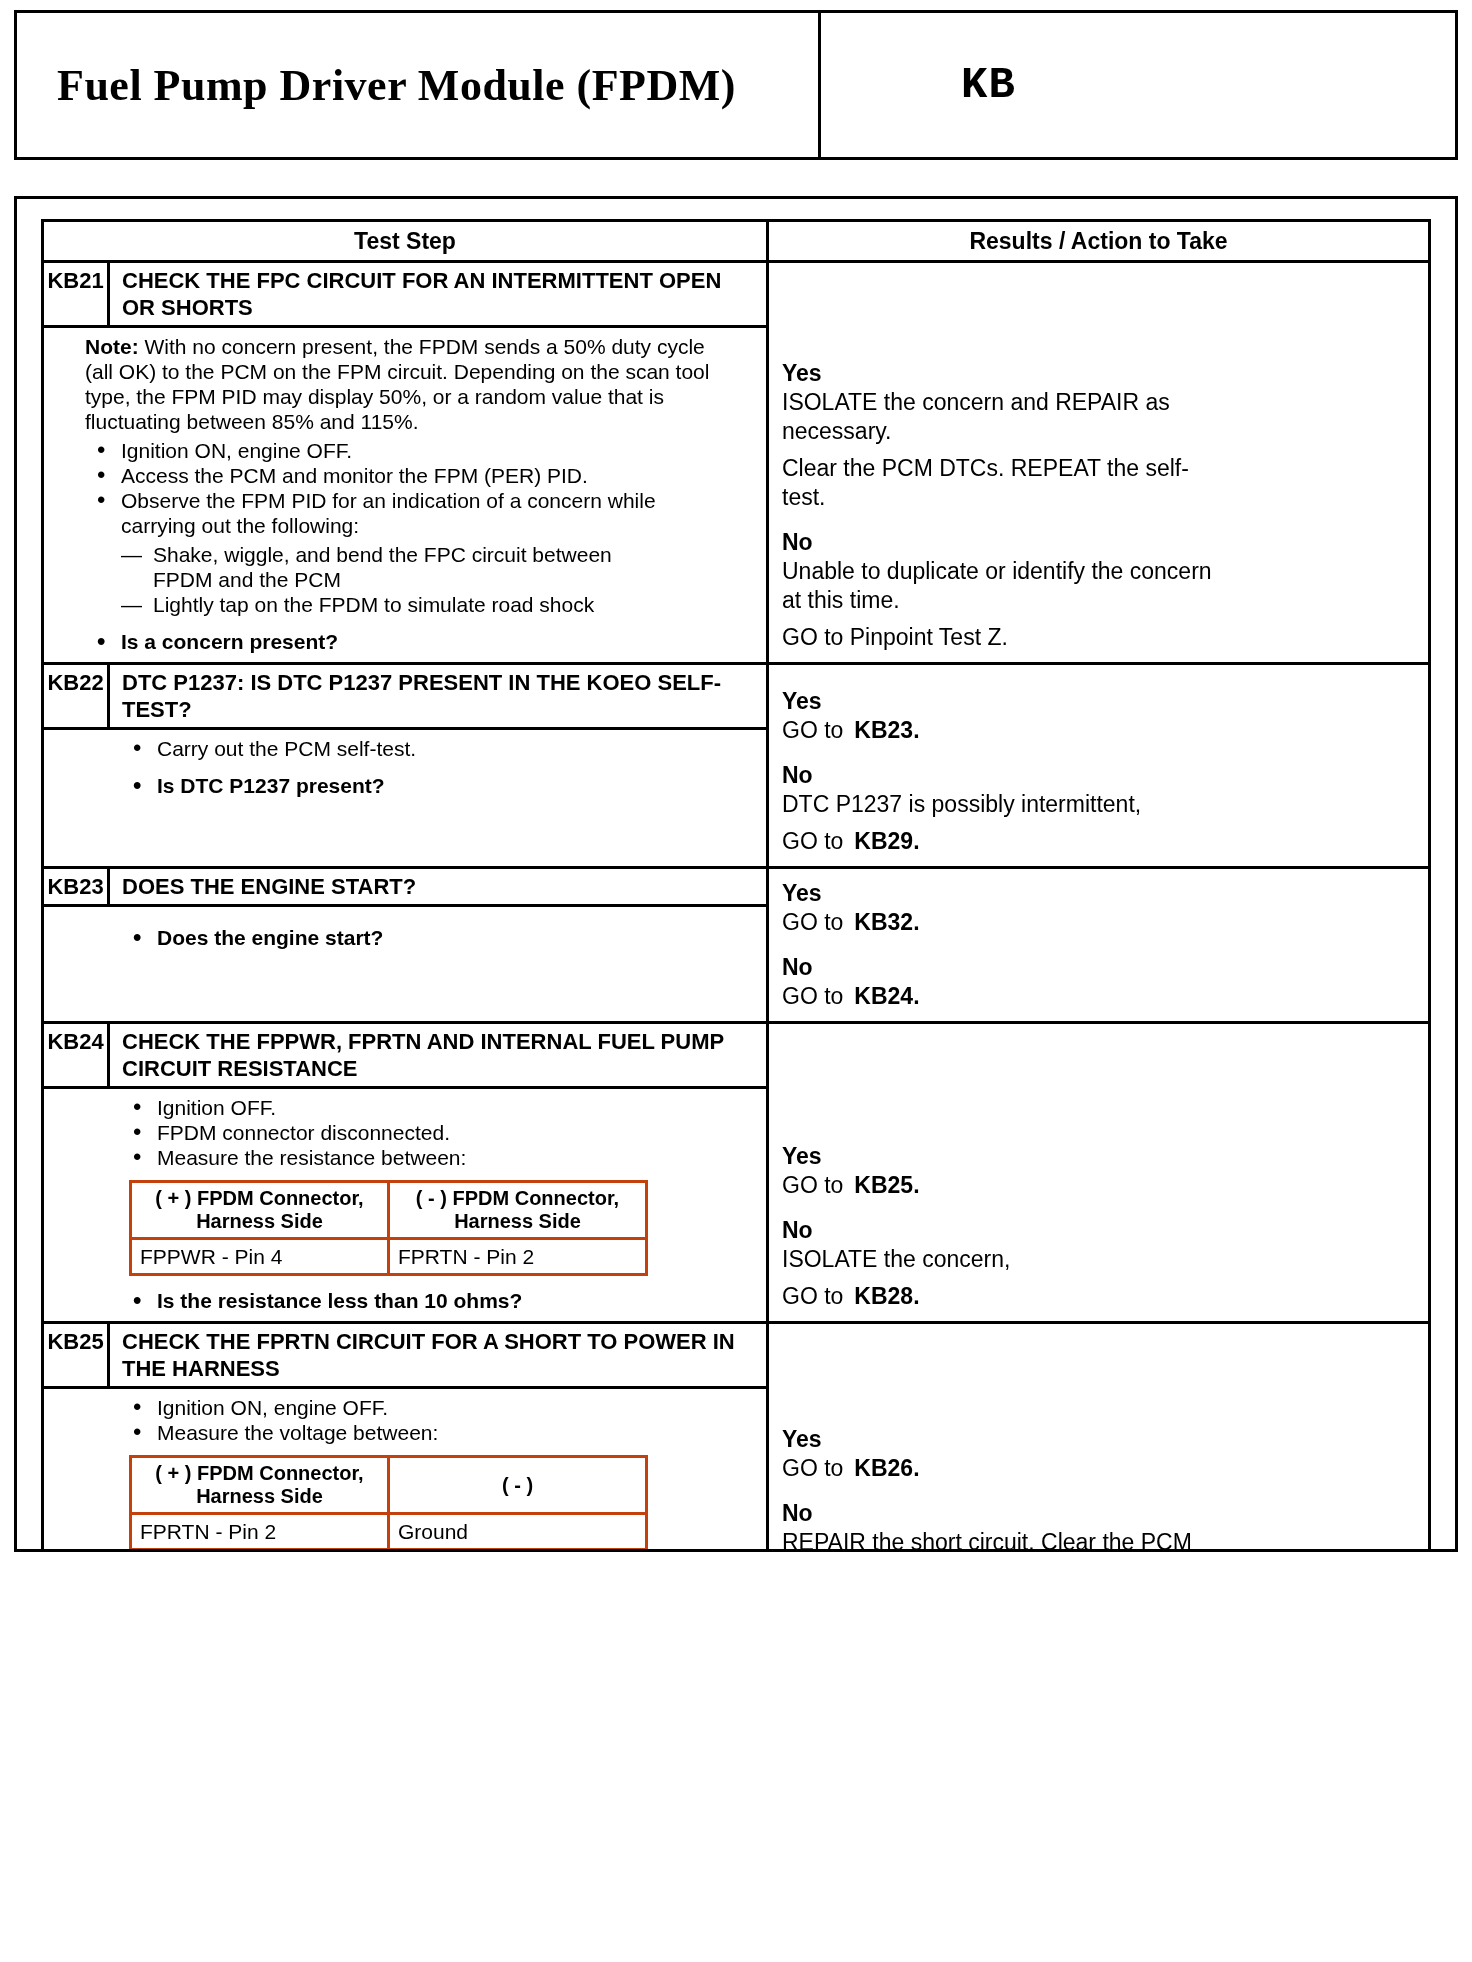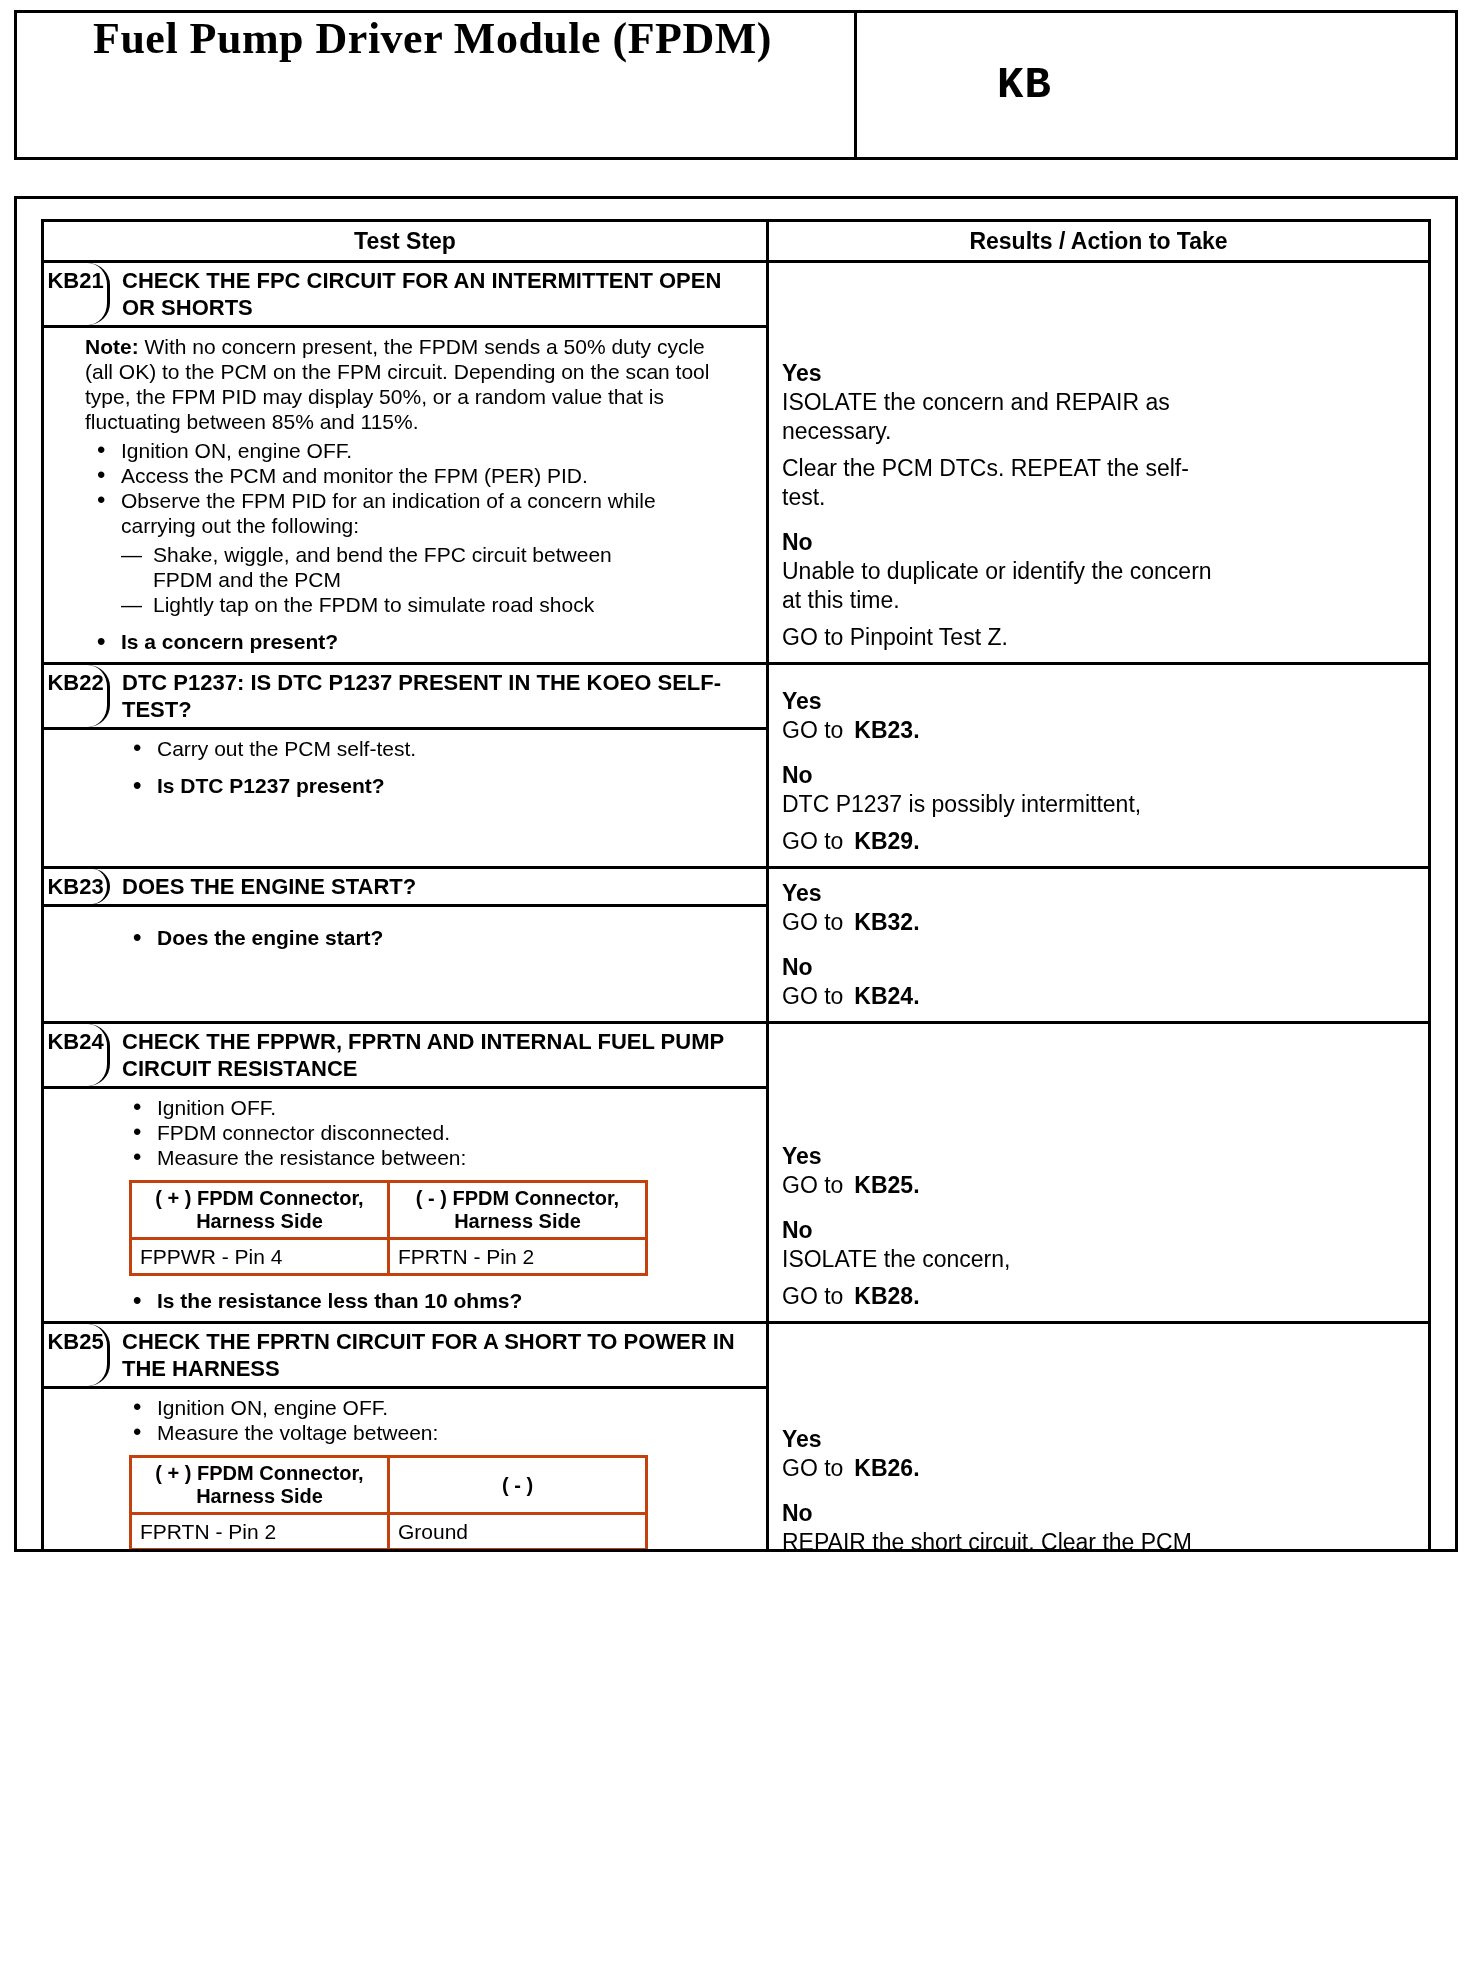--- a/index.html
+++ b/index.html
@@ -3,43 +3,43 @@
 <meta charset="utf-8">
 <style>
   * { box-sizing: border-box; margin: 0; padding: 0; }
   html, body { background: #ffffff; }
   body { font-family: "Liberation Sans", sans-serif; color: #000; }
   .page { position: relative; width: 1472px; height: 1962px; background: #fff; overflow: hidden; }
 
   
   .header-box { position: absolute; left: 14px; top: 10px; width: 1444px; height: 150px;
                 border: 3px solid #000; display: flex; background: #fff; }
-  .header-left { width: 804px; border-right: 3px solid #000; display: flex; align-items: flex-start;
-                 padding-left: 40px; margin-left: 36px; }
+  .header-left { width: 804px; border-right: 3px solid #000; display: flex; align-items: center;
+                 padding-left: 40px; }
   .doc-title { font-family: "Liberation Serif", serif; font-weight: bold; font-size: 44px; letter-spacing: 0.5px; }
   .header-right { flex: 1; display: flex; align-items: center; padding-left: 140px; }
   .doc-code { font-family: Liberation Mono, monospace; font-weight: bold; font-size: 44px; letter-spacing: 1px; }
 
   
   .main-box { position: absolute; left: 14px; top: 196px; width: 1444px; height: 1356px;
               border: 3px solid #000; background: #fff; overflow: hidden; }
 
   .ptable { width: 1390px; margin: 20px 24px 0 24px; border: 3px solid #000; }
 
   .thead { display: grid; grid-template-columns: 722px 1fr; min-height: 38px; }
   .th { font-weight: bold; font-size: 23px; text-align: center; padding: 6px 4px 4px 4px; }
   .th-right { border-left: 3px solid #000; }
 
   .step { display: grid; grid-template-columns: 722px 1fr; border-top: 3px solid #000; }
   .left { display: flex; flex-direction: column; }
   .title-row { display: flex; border-bottom: 3px solid #000; }
   .t2 { min-height: 62px; }
   .t1 { min-height: 36px; }
   .kb { width: 66px; border-right: 3px solid #000; text-align: center; font-weight: bold;
-        font-size: 22px; padding-top: 5px; border-radius: 22px; }
+        font-size: 22px; padding-top: 5px; }
   .title { flex: 1; font-weight: bold; font-size: 22px; line-height: 27px; padding: 4px 10px 4px 12px; }
 
   .tbody { flex: 1; padding: 6px 16px 8px 77px; font-size: 21px; line-height: 25px; }
   .bh1 { min-height: 312px; padding-left: 41px; } .bh2 { min-height: 136px; } .bh3 { min-height: 108px; }
   .bh4 { min-height: 218px; } .bh5 { min-height: 200px; }
 
   .note { max-width: 632px; margin-bottom: 4px; }
   .bullet { position: relative; padding-left: 36px; max-width: 632px; }
   .bullet::before { content: "\2022"; position: absolute; left: 12px; top: -1px; font-size: 24px; }
   .bq { font-weight: bold; margin-top: 12px; }

